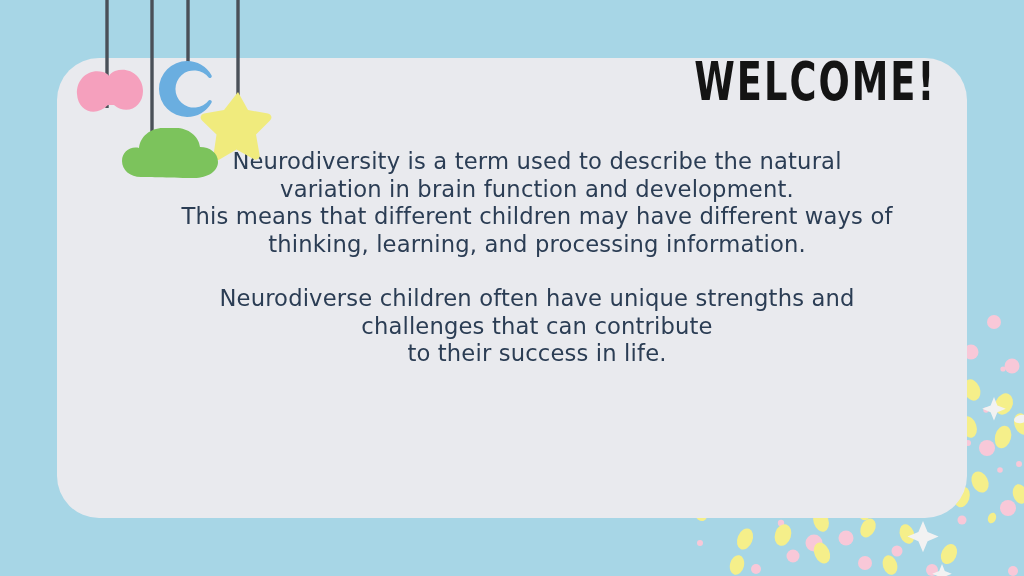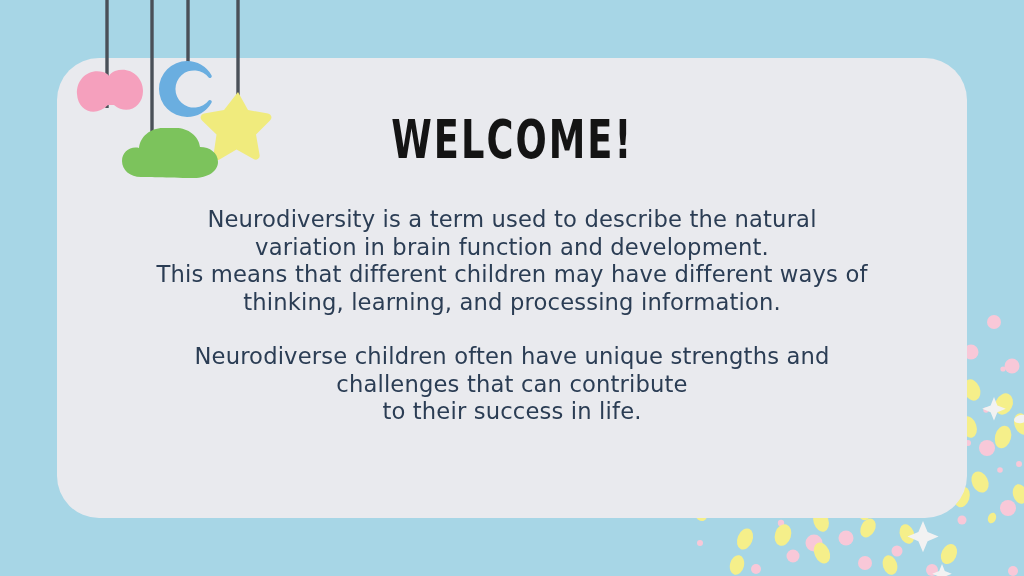--- a/index.html
+++ b/index.html
@@ -49,22 +49,21 @@
     background: #e9eaee;
     border-radius: 42px;
     z-index: 2;
   }
 
   #card-inner {
     position: absolute;
     inset: 0;
     display: flex;
     flex-direction: column;
-    align-items: center;
-    padding-top: 58px;
+    align-items: flex-end;
     box-sizing: border-box;
     border-radius: 29px;
   }
 
   #slide-title {
     font-family: "DejaVu Sans", sans-serif;
     font-weight: bold;
     font-size: 46px;
     letter-spacing: 2.5px;
     color: #141414;

